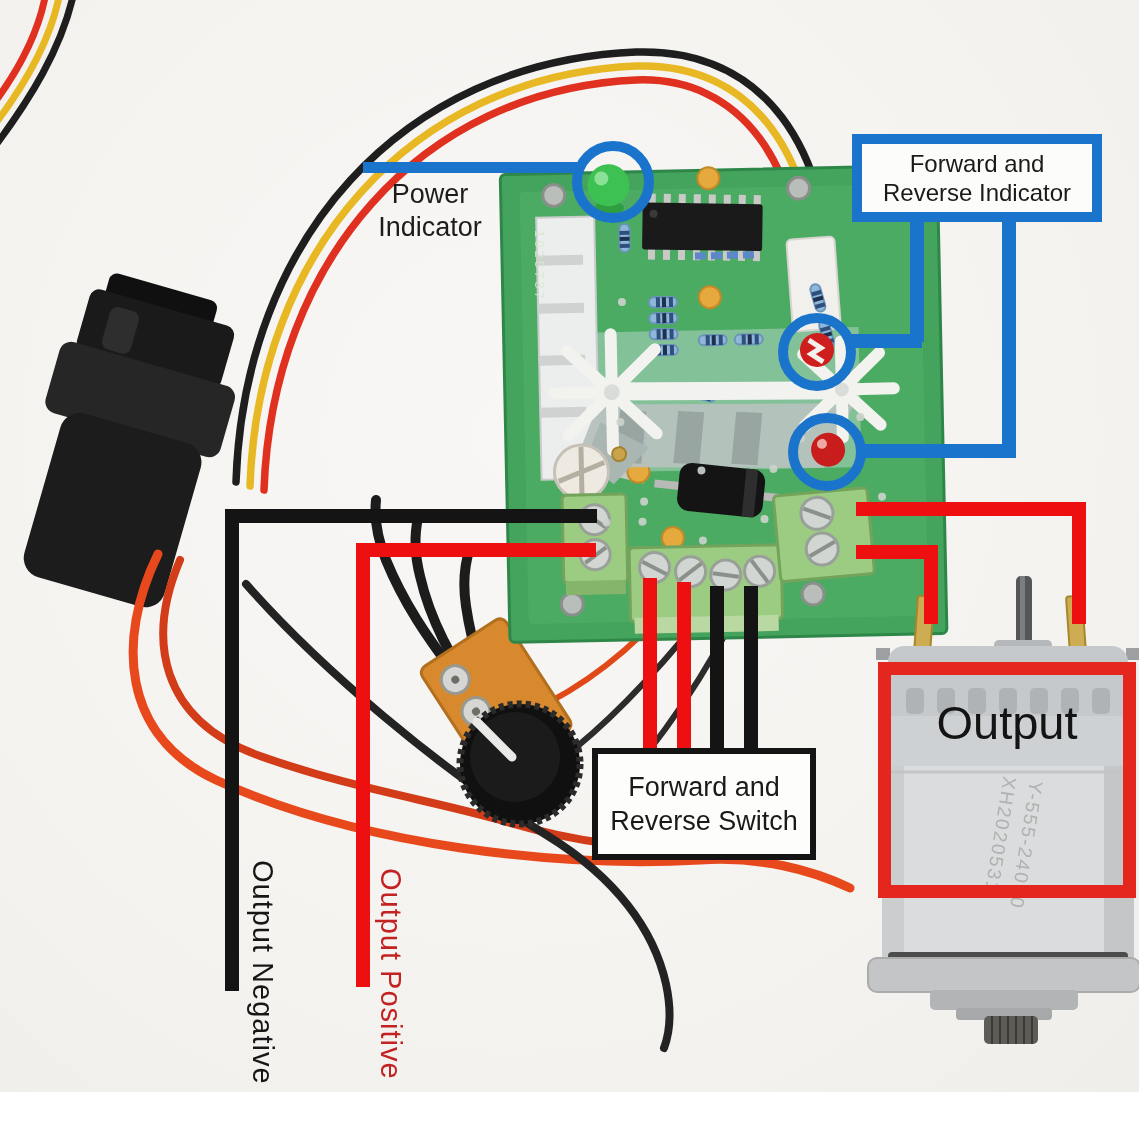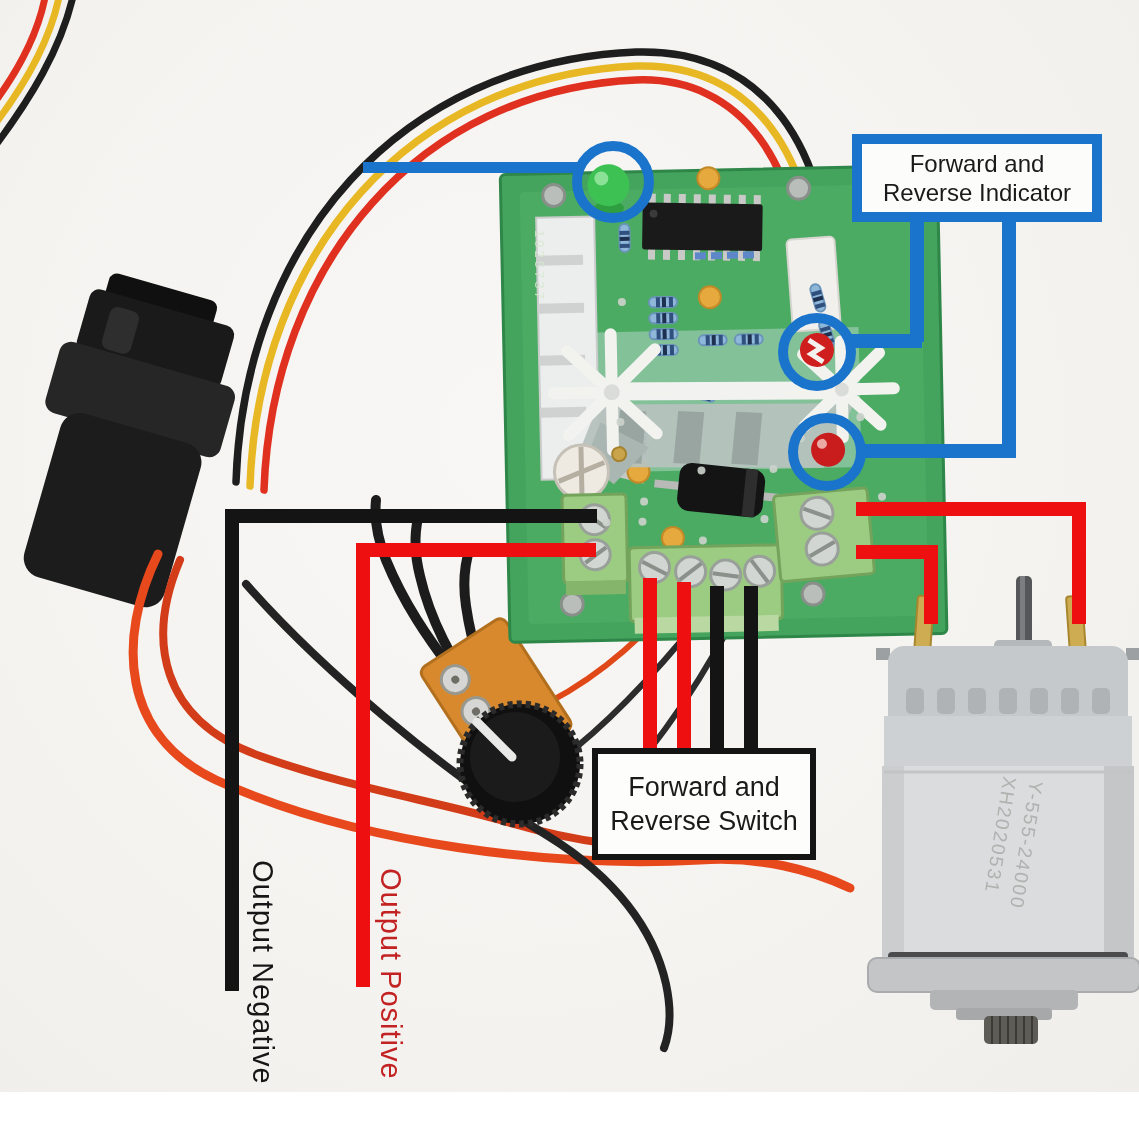--- a/index.html
+++ b/index.html
@@ -346,31 +346,36 @@
       <rect x="710" y="586" width="14" height="164" fill="#141414"></rect>
       <rect x="744" y="586" width="14" height="164" fill="#141414"></rect>
 
       <rect x="856" y="502" width="230" height="14" fill="#ee1010"></rect>
       <rect x="1072" y="502" width="14" height="122" fill="#ee1010"></rect>
       <rect x="856" y="545" width="82" height="14" fill="#ee1010"></rect>
       <rect x="924" y="545" width="14" height="79" fill="#ee1010"></rect>
     </g>
   </svg>
 
+  <div class="lbl" id="power-label">Power
+Indicator</div>
 
   <div class="lbl" id="fri-box">
     <span>Forward and
 Reverse Indicator</span>
   </div>
 
   <div class="lbl" id="frs-box">
     <span>Forward and
 Reverse Switch</span>
   </div>
 
+  <div class="lbl" id="output-box">
+    <span>Output</span>
+  </div>
 
   <div class="lbl" id="neg-label">Output Negative</div>
 
   <div class="lbl" id="pos-label">Output Positive</div>
 
   <div class="lbl" id="board-serial">1025737</div>
 
   <div class="lbl" id="motor-marking">Y-555-24000
 XH2020531</div>
 </div>

